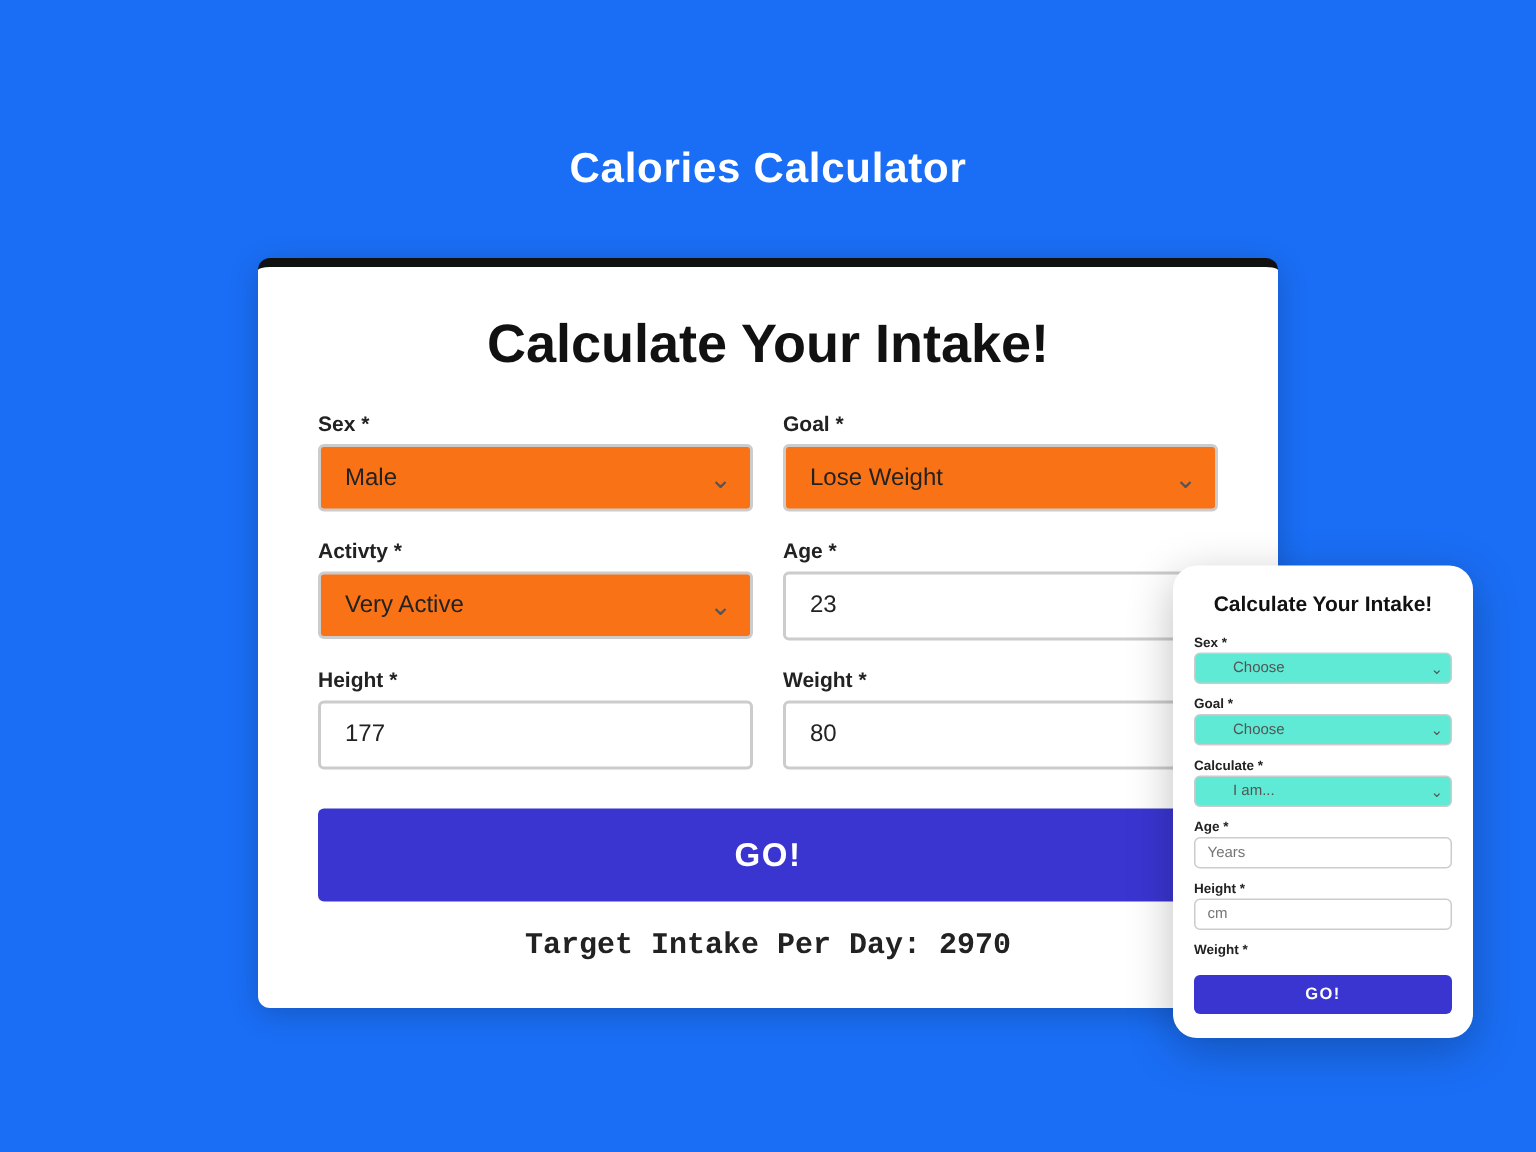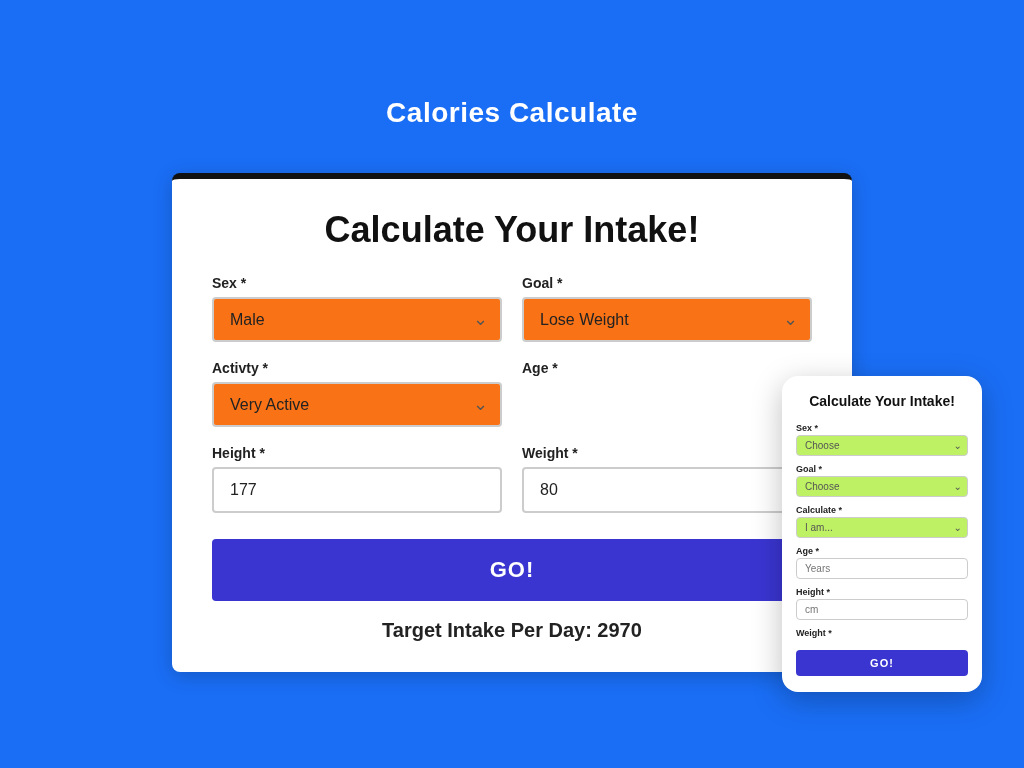--- a/index.html
+++ b/index.html
@@ -98,21 +98,21 @@
       cursor: pointer;
       margin-top: 8px;
       letter-spacing: 1px;
     }
     .target-text {
       text-align: center;
       font-size: 20px;
       font-weight: 700;
       color: #222;
       margin-top: 18px;
-      font-family: Liberation Sans, sans-serif;
+      font-family: Liberation Mono, monospace;
     }
 
     
     .mobile-card {
       position: absolute;
       right: -130px;
       bottom: -20px;
       width: 200px;
       background: white;
       border-radius: 16px;
@@ -135,26 +135,26 @@
       font-weight: 700;
       color: #222;
       margin-bottom: 2px;
       display: block;
     }
     .mobile-select-wrapper {
       position: relative;
     }
     .mobile-select {
       width: 100%;
-      padding: 4px 8px;
+      padding: 4px 25px;
       font-size: 10px;
       border: 1.5px solid #ccc;
       border-radius: 4px;
       appearance: none;
-      background: #bef264;
+      background: #5eead4;
       color: #555;
     }
     .mobile-chevron {
       position: absolute;
       right: 6px;
       top: 50%;
       transform: translateY(-50%);
       font-size: 10px;
       color: #555;
       pointer-events: none;
@@ -181,21 +181,21 @@
       letter-spacing: 1px;
     }
     .container-wrapper {
       position: relative;
       margin-top: 24px;
     }
   </style>
 </head>
 <body>
 
-<h1 class="page-title">Calories Calculate</h1>
+<h1 class="page-title">Calories Calculator</h1>
 
 <div class="container-wrapper">
   <div class="main-card">
     <h2 class="card-title">Calculate Your Intake!</h2>
 
     <div class="form-row">
       <div class="form-group">
         <label class="form-label">Sex *</label>
         <div class="form-select-wrapper">
           <select class="form-select">
@@ -227,20 +227,21 @@
             <option>Lightly Active</option>
             <option>Moderately Active</option>
             <option selected="">Very Active</option>
             <option>Extra Active</option>
           </select>
           <span class="chevron-icon">⌄</span>
         </div>
       </div>
       <div class="form-group">
         <label class="form-label">Age *</label>
+        <input type="text" class="form-input" value="23" style="">
       </div>
     </div>
 
     <div class="form-row">
       <div class="form-group">
         <label class="form-label">Height *</label>
         <input type="text" class="form-input" value="177" style="">
       </div>
       <div class="form-group">
         <label class="form-label">Weight *</label>

